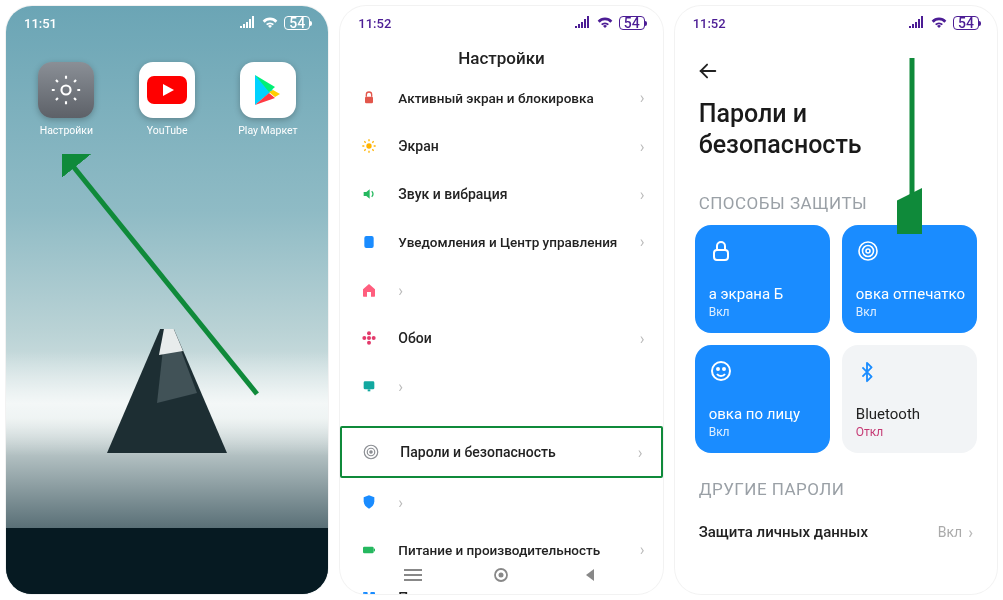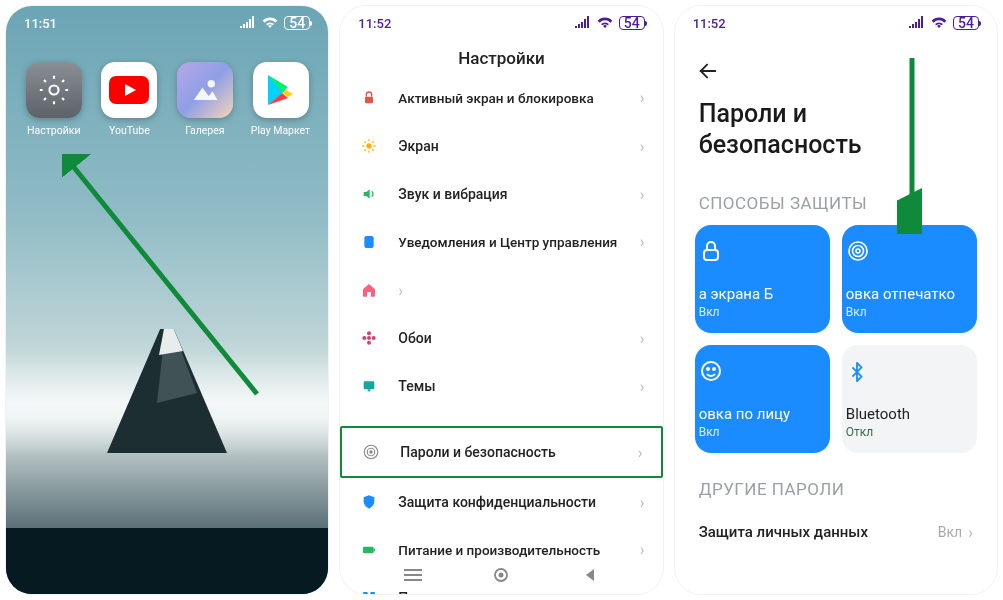--- a/index.html
+++ b/index.html
@@ -169,31 +169,31 @@
   }
   .cards {
     display:flex; flex-wrap:wrap;
     gap:12px;
     padding: 0 20px;
   }
   .card {
     width: calc(50% - 6px);
     height: 108px;
     border-radius: 16px;
-    padding: 14px 4px;
+    padding: 14px 14px;
     display:flex; flex-direction:column;
     justify-content:space-between;
     overflow:hidden;
   }
   .card.blue { background:#1a8cff; color:#fff; }
   .card.grey { background:#f2f4f6; color:#222; }
   .card-icons { font-size:22px; height:26px; }
   .card-title { font-size:15px; white-space:nowrap; }
   .card-status{ font-size:12px; opacity:0.85; margin-top:2px;}
-  .card.grey .card-status{ color:#14532d;}
+  .card.grey .card-status{ color:#be185d;}
   .row3 {
     display:flex; align-items:center;
     padding: 12px 24px;
     font-size:15px; font-weight:500; color:#222;
   }
   .row3 .val{ margin-left:auto; color:#aaa; font-weight:400; font-size:14px; margin-right:6px;}
   .arrow3{
     position:absolute; right:70px; top:48px;
   }
 </style>
@@ -232,29 +232,20 @@
         <div>Настройки</div>
       </div>
       <div class="app">
         <div class="app-icon ic-youtube">
           <svg width="40" height="28" viewBox="0 0 40 28">
               <rect width="40" height="28" rx="7" fill="#ff0000"></rect>
               <path fill="#fff" d="M16 8l11 6-11 6z"></path>
             </svg>
         </div>
         <div>YouTube</div>
-      </div>
-      <div class="app">
-        <div class="app-icon ic-gallery">
-          <svg width="30" height="30" viewBox="0 0 24 24">
-              <circle cx="17" cy="7" r="3" fill="#fff" opacity="0.9"></circle>
-              <path fill="#fff" opacity="0.9" d="M3 20l7-10 5 7 3-4 4 7z"></path>
-            </svg>
-        </div>
-        <div>Галерея</div>
       </div>
       <div class="app">
         <div class="app-icon ic-play">
           <svg width="30" height="34" viewBox="0 0 30 34">
               <path fill="#00d2ff" d="M2 2l18 15L2 32z"></path>
               <path fill="#ffcf00" d="M20 17l7 4-5 3-6-5z"></path>
               <path fill="#ff3a44" d="M2 32l14-12 6 5z"></path>
               <path fill="#00f076" d="M2 2l20 12-6 5z"></path>
             </svg>
         </div>
@@ -370,21 +361,20 @@
       <span class="setlabel">Обои</span>
       <span class="chev">›</span>
     </div>
     <div class="setitem">
       <span class="seticon">
           <svg width="16" height="16" viewBox="0 0 24 24" fill="#12a8a0">
             <rect x="4" y="5" width="16" height="12" rx="2"></rect>
             <rect x="10" y="17" width="4" height="3"></rect>
           </svg>
         </span>
-      <span class="setlabel">Темы</span>
       <span class="chev">›</span>
     </div>
 
     <div class="sep"></div>
 
     <div class="setitem highlight">
       <span class="seticon">
           <svg width="18" height="18" viewBox="0 0 24 24" fill="none" stroke="#8c8f94" stroke-width="1.6">
             <circle cx="12" cy="12" r="9"></circle>
             <circle cx="12" cy="12" r="5"></circle>
@@ -393,21 +383,20 @@
         </span>
       <span class="setlabel">Пароли и безопасность</span>
       <span class="chev">›</span>
     </div>
     <div class="setitem">
       <span class="seticon">
           <svg width="16" height="16" viewBox="0 0 24 24" fill="#1a8cff">
             <path d="M12 2l8 3v6c0 5-3.5 9-8 11-4.5-2-8-6-8-11V5z"></path>
           </svg>
         </span>
-      <span class="setlabel">Защита конфиденциальности</span>
       <span class="chev">›</span>
     </div>
     <div class="setitem small">
       <span class="seticon">
           <svg width="16" height="16" viewBox="0 0 24 24" fill="#25b85f">
             <rect x="3" y="7" width="16" height="10" rx="2"></rect>
             <rect x="19" y="10" width="2" height="4"></rect>
           </svg>
         </span>
       <span class="setlabel">Питание и производительность</span>

